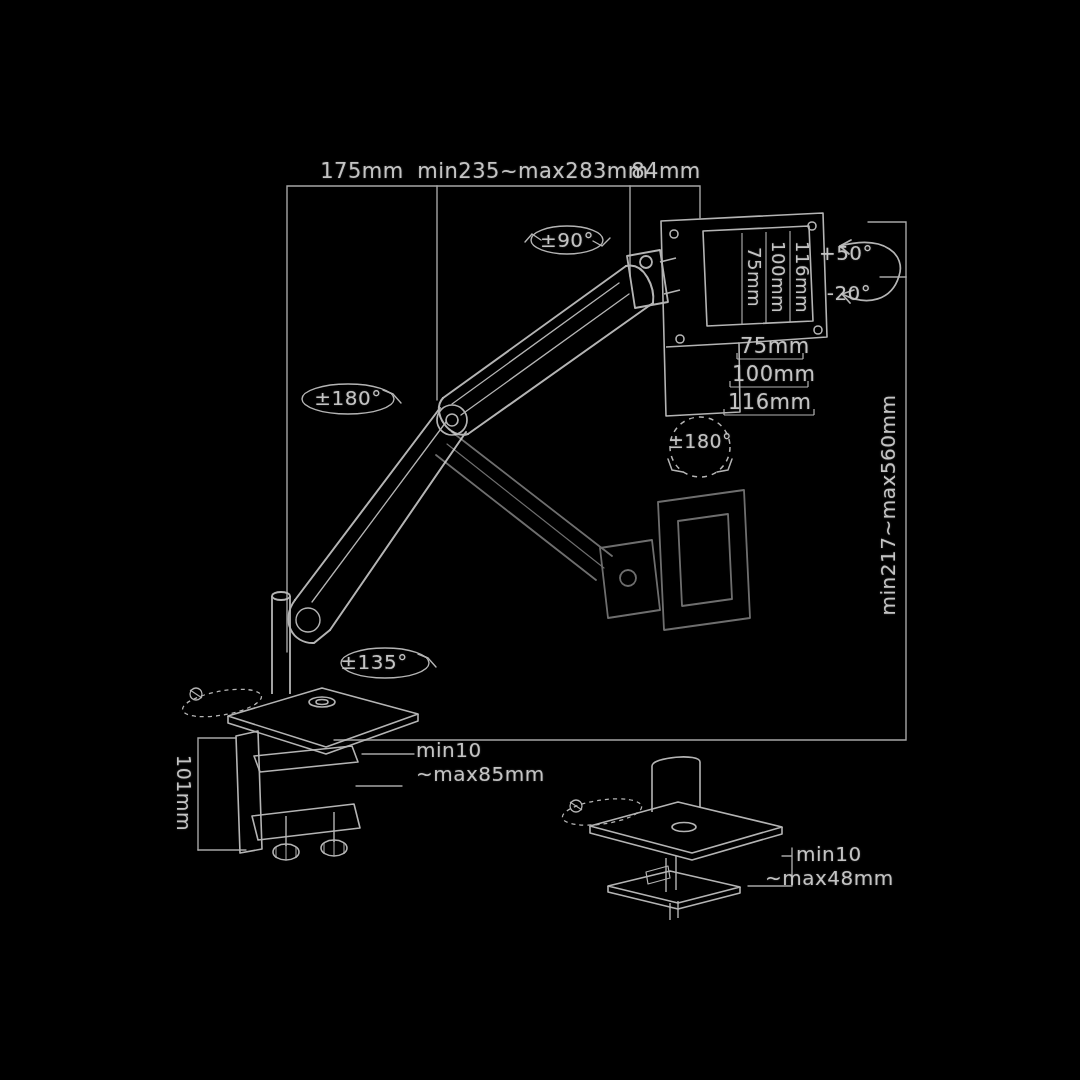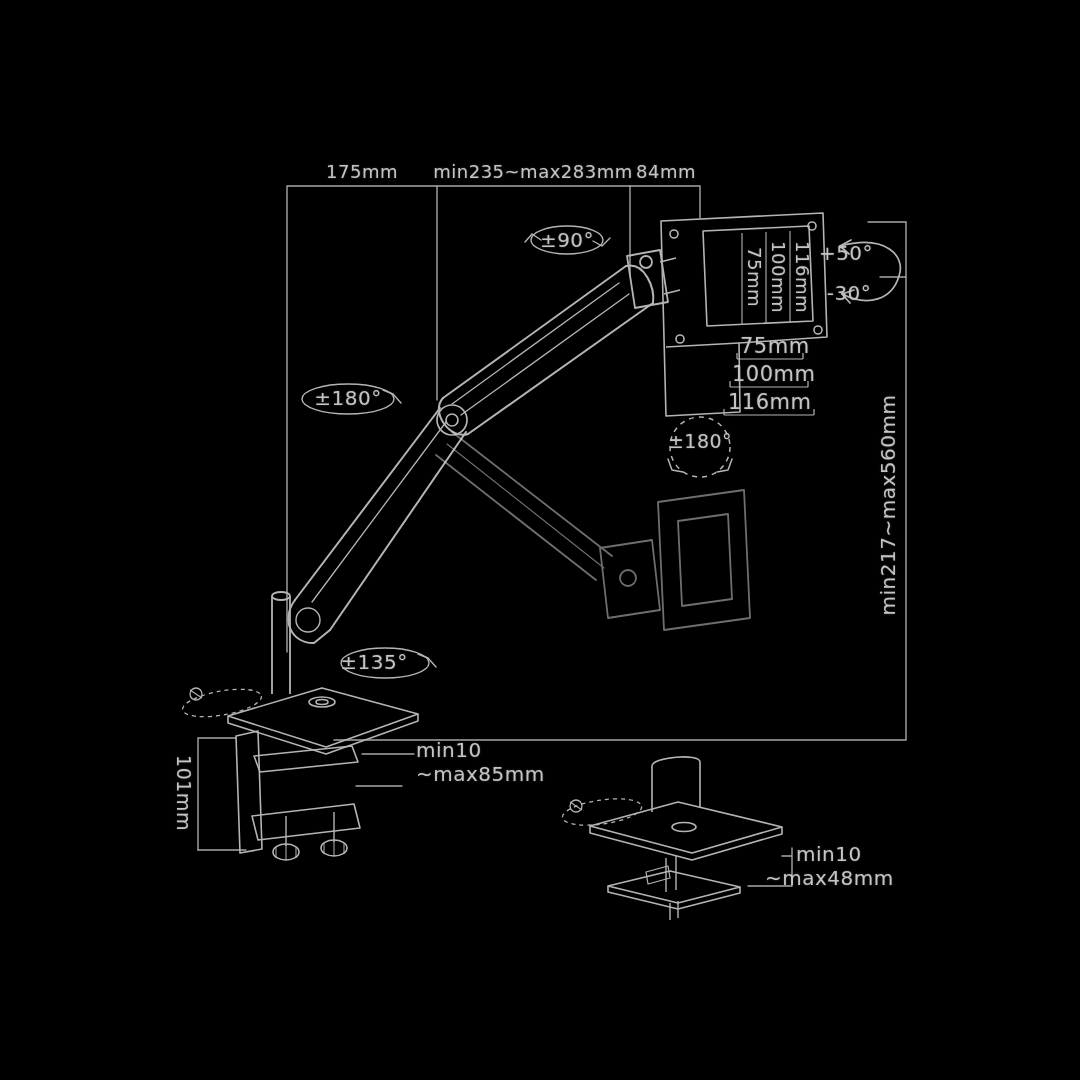--- a/index.html
+++ b/index.html
@@ -5,21 +5,21 @@
   html,body{margin:0;padding:0;background:#000;}
   #canvas{position:relative;width:1080px;height:1080px;background:#000;overflow:hidden;
           font-family:"DejaVu Sans","Liberation Sans",sans-serif;}
   #lineart{position:absolute;left:0;top:0;}
   .lbl,.lbl-l{position:absolute;color:#c4c4c4;font-size:21px;letter-spacing:.5px;
         white-space:nowrap;text-shadow:0 0 2px rgba(210,210,210,.35);}
   .lbl{transform:translate(-50%,-50%);}
   .lbl-l{transform:translate(0,-50%);}
   .rot90{transform:translate(-50%,-50%) rotate(90deg);}
   .rotm90{transform:translate(-50%,-50%) rotate(-90deg);}
-  .sz18{font-size:18px;} .sz19{font-size:19px;} .sz20{font-size:20px;} .sz23{font-size:18px;text-align:center;}
+  .sz18{font-size:18px;} .sz19{font-size:19px;} .sz20{font-size:20px;} .sz23{font-size:21px;text-align:center;}
 </style>
 </head>
 <body>
 
 <div id="canvas">
 
   <svg id="lineart" width="1080" height="1080" viewBox="0 0 1080 1080">
 
     <g stroke="#a6a6a6" stroke-width="1.4" fill="none" stroke-linecap="round">
       <path d="M287,652 L287,186 L700,186 L700,218"></path>
@@ -151,21 +151,21 @@
       <path d="M570,802 L582,810" stroke-width="1.1"></path>
     </g>
   </svg>
 
   <span class="lbl sz23" style="left:362px;top:171px">175mm</span>
   <span class="lbl sz23" style="left:533px;top:171px">min235~max283mm</span>
   <span class="lbl sz23" style="left:666px;top:171px">84mm</span>
 
   <span class="lbl sz20" style="left:567px;top:240px">±90°</span>
   <span class="lbl sz20" style="left:846px;top:253px">+50°</span>
-  <span class="lbl sz20" style="left:849px;top:293px">-30°</span>
+  <span class="lbl sz20" style="left:849px;top:293px">-20°</span>
 
   <span class="lbl rot90 sz18" style="left:754px;top:277px">75mm</span>
   <span class="lbl rot90 sz18" style="left:778px;top:277px">100mm</span>
   <span class="lbl rot90 sz18" style="left:802px;top:277px">116mm</span>
 
   <span class="lbl-l" style="left:740px;top:346px">75mm</span>
   <span class="lbl-l" style="left:732px;top:374px">100mm</span>
   <span class="lbl-l" style="left:728px;top:402px">116mm</span>
 
   <span class="lbl sz20" style="left:348px;top:398px">±180°</span>

